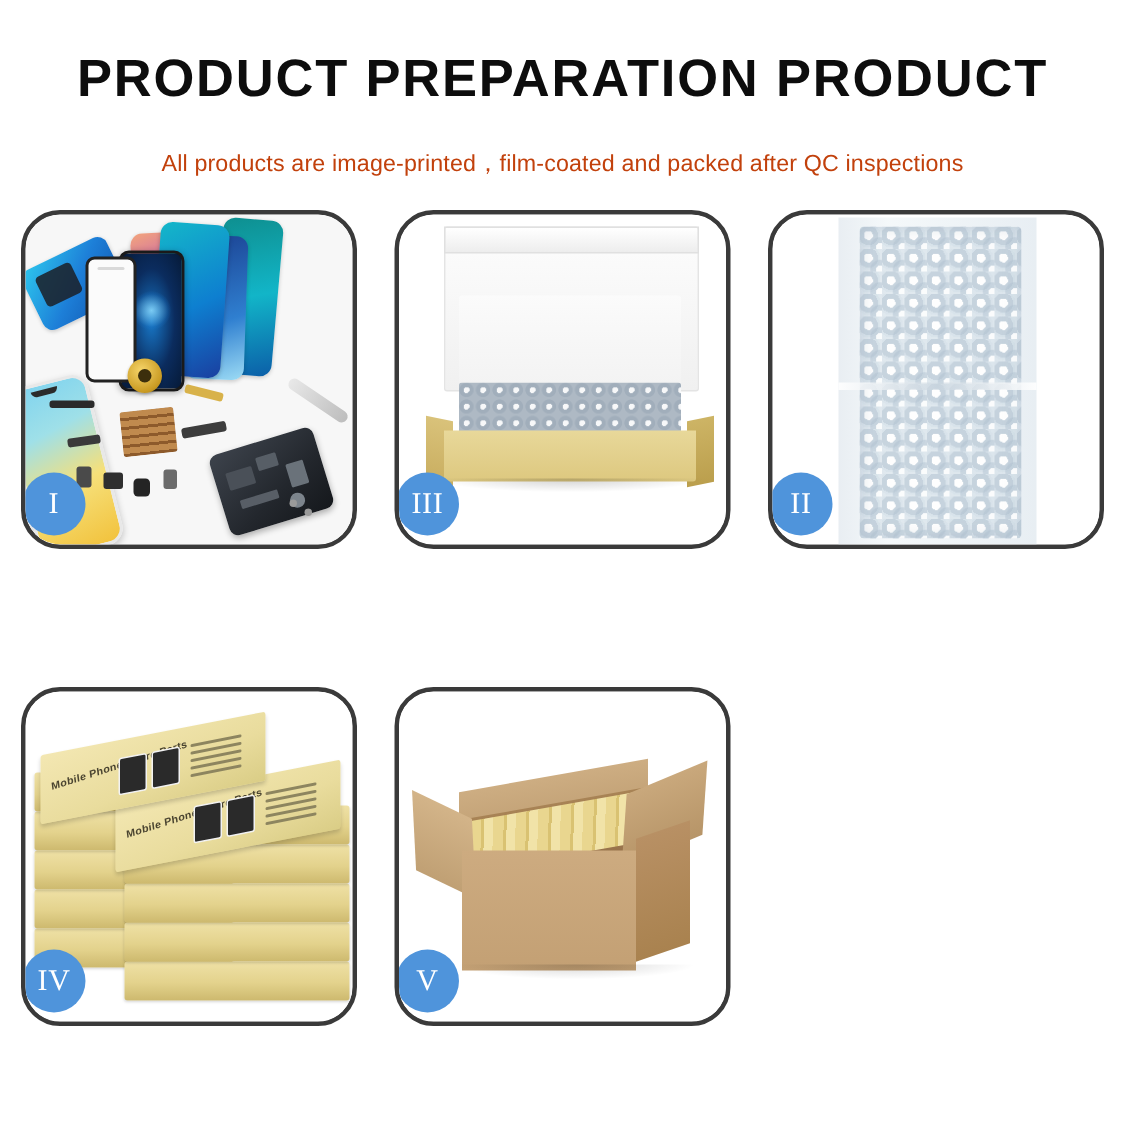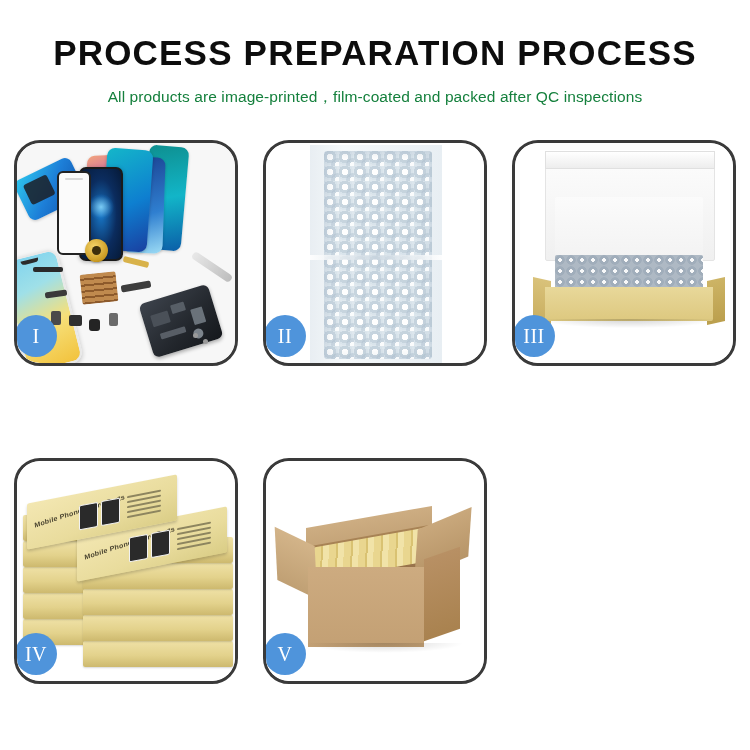--- a/index.html
+++ b/index.html
@@ -27,22 +27,22 @@
     letter-spacing: 1.2px;
     color: #0d0d0d;
     line-height: 1.1;
     margin: 0;
     white-space: nowrap;
   }
   .subtitle {
     font-family: "Liberation Sans", sans-serif;
     font-size: 15.5px;
     font-weight: normal;
-    color: #15803d;
-    margin: 14px 0 0 0;
+    color: #c2410c;
+    margin: 26px 0 0 0;
     letter-spacing: 0.1px;
     white-space: nowrap;
   }
 
   
   .grid {
     position: absolute;
     left: 14px;
     top: 140px;
     width: 722px;
@@ -438,21 +438,21 @@
   .s-tab.t2 { left:52px; top:150px; }
   .s-shadow {
     position:absolute; left:18px; top:168px; width:186px; height:10px;
     background: radial-gradient(ellipse at 50% 0%, rgba(0,0,0,.14), transparent 72%);
   }
 </style>
 </head>
 <body>
 
 <div class="header">
-  <h1 class="title">PROCESS PREPARATION PROCESS</h1>
+  <h1 class="title">PRODUCT PREPARATION PRODUCT</h1>
   <p class="subtitle">All products are image-printed，film-coated and packed after QC inspections</p>
 </div>
 
 <div class="grid">
 
   <div class="panel">
     <div class="panel-stage">
       <div class="p1-bg"></div>
       <div class="adhesive ph"></div>
       <div class="ph ph-teal2"></div>
@@ -482,41 +482,41 @@
       <div class="part flex-i"></div>
       <div class="part screw-a"></div>
       <div class="part screw-b"></div>
       <div class="part tool"></div>
     </div>
     <div class="badge">I</div>
   </div>
 
   <div class="panel">
     <div class="panel-stage">
-      <div class="p2-bg"></div>
-      <div class="wrap-sheet"></div>
-      <div class="bubbles"></div>
-      <div class="wrap-seam"></div>
-    </div>
-    <div class="badge">II</div>
-  </div>
-
-  <div class="panel">
-    <div class="panel-stage">
       <div class="p3-bg"></div>
       <div class="m-lid"></div>
       <div class="m-lid-top"></div>
       <div class="m-foam"></div>
       <div class="m-wrapinside"></div>
       <div class="m-left-flap"></div>
       <div class="m-right-flap"></div>
       <div class="m-front"></div>
       <div class="m-shadow"></div>
     </div>
     <div class="badge">III</div>
+  </div>
+
+  <div class="panel">
+    <div class="panel-stage">
+      <div class="p2-bg"></div>
+      <div class="wrap-sheet"></div>
+      <div class="bubbles"></div>
+      <div class="wrap-seam"></div>
+    </div>
+    <div class="badge">II</div>
   </div>
 
   <div class="panel">
     <div class="panel-stage">
       <div class="p4-bg"></div>
       <div class="stack">
         <div class="sbox sb-l5"></div>
         <div class="sbox sb-l4"></div>
         <div class="sbox sb-l3"></div>
         <div class="sbox sb-l2"></div>

